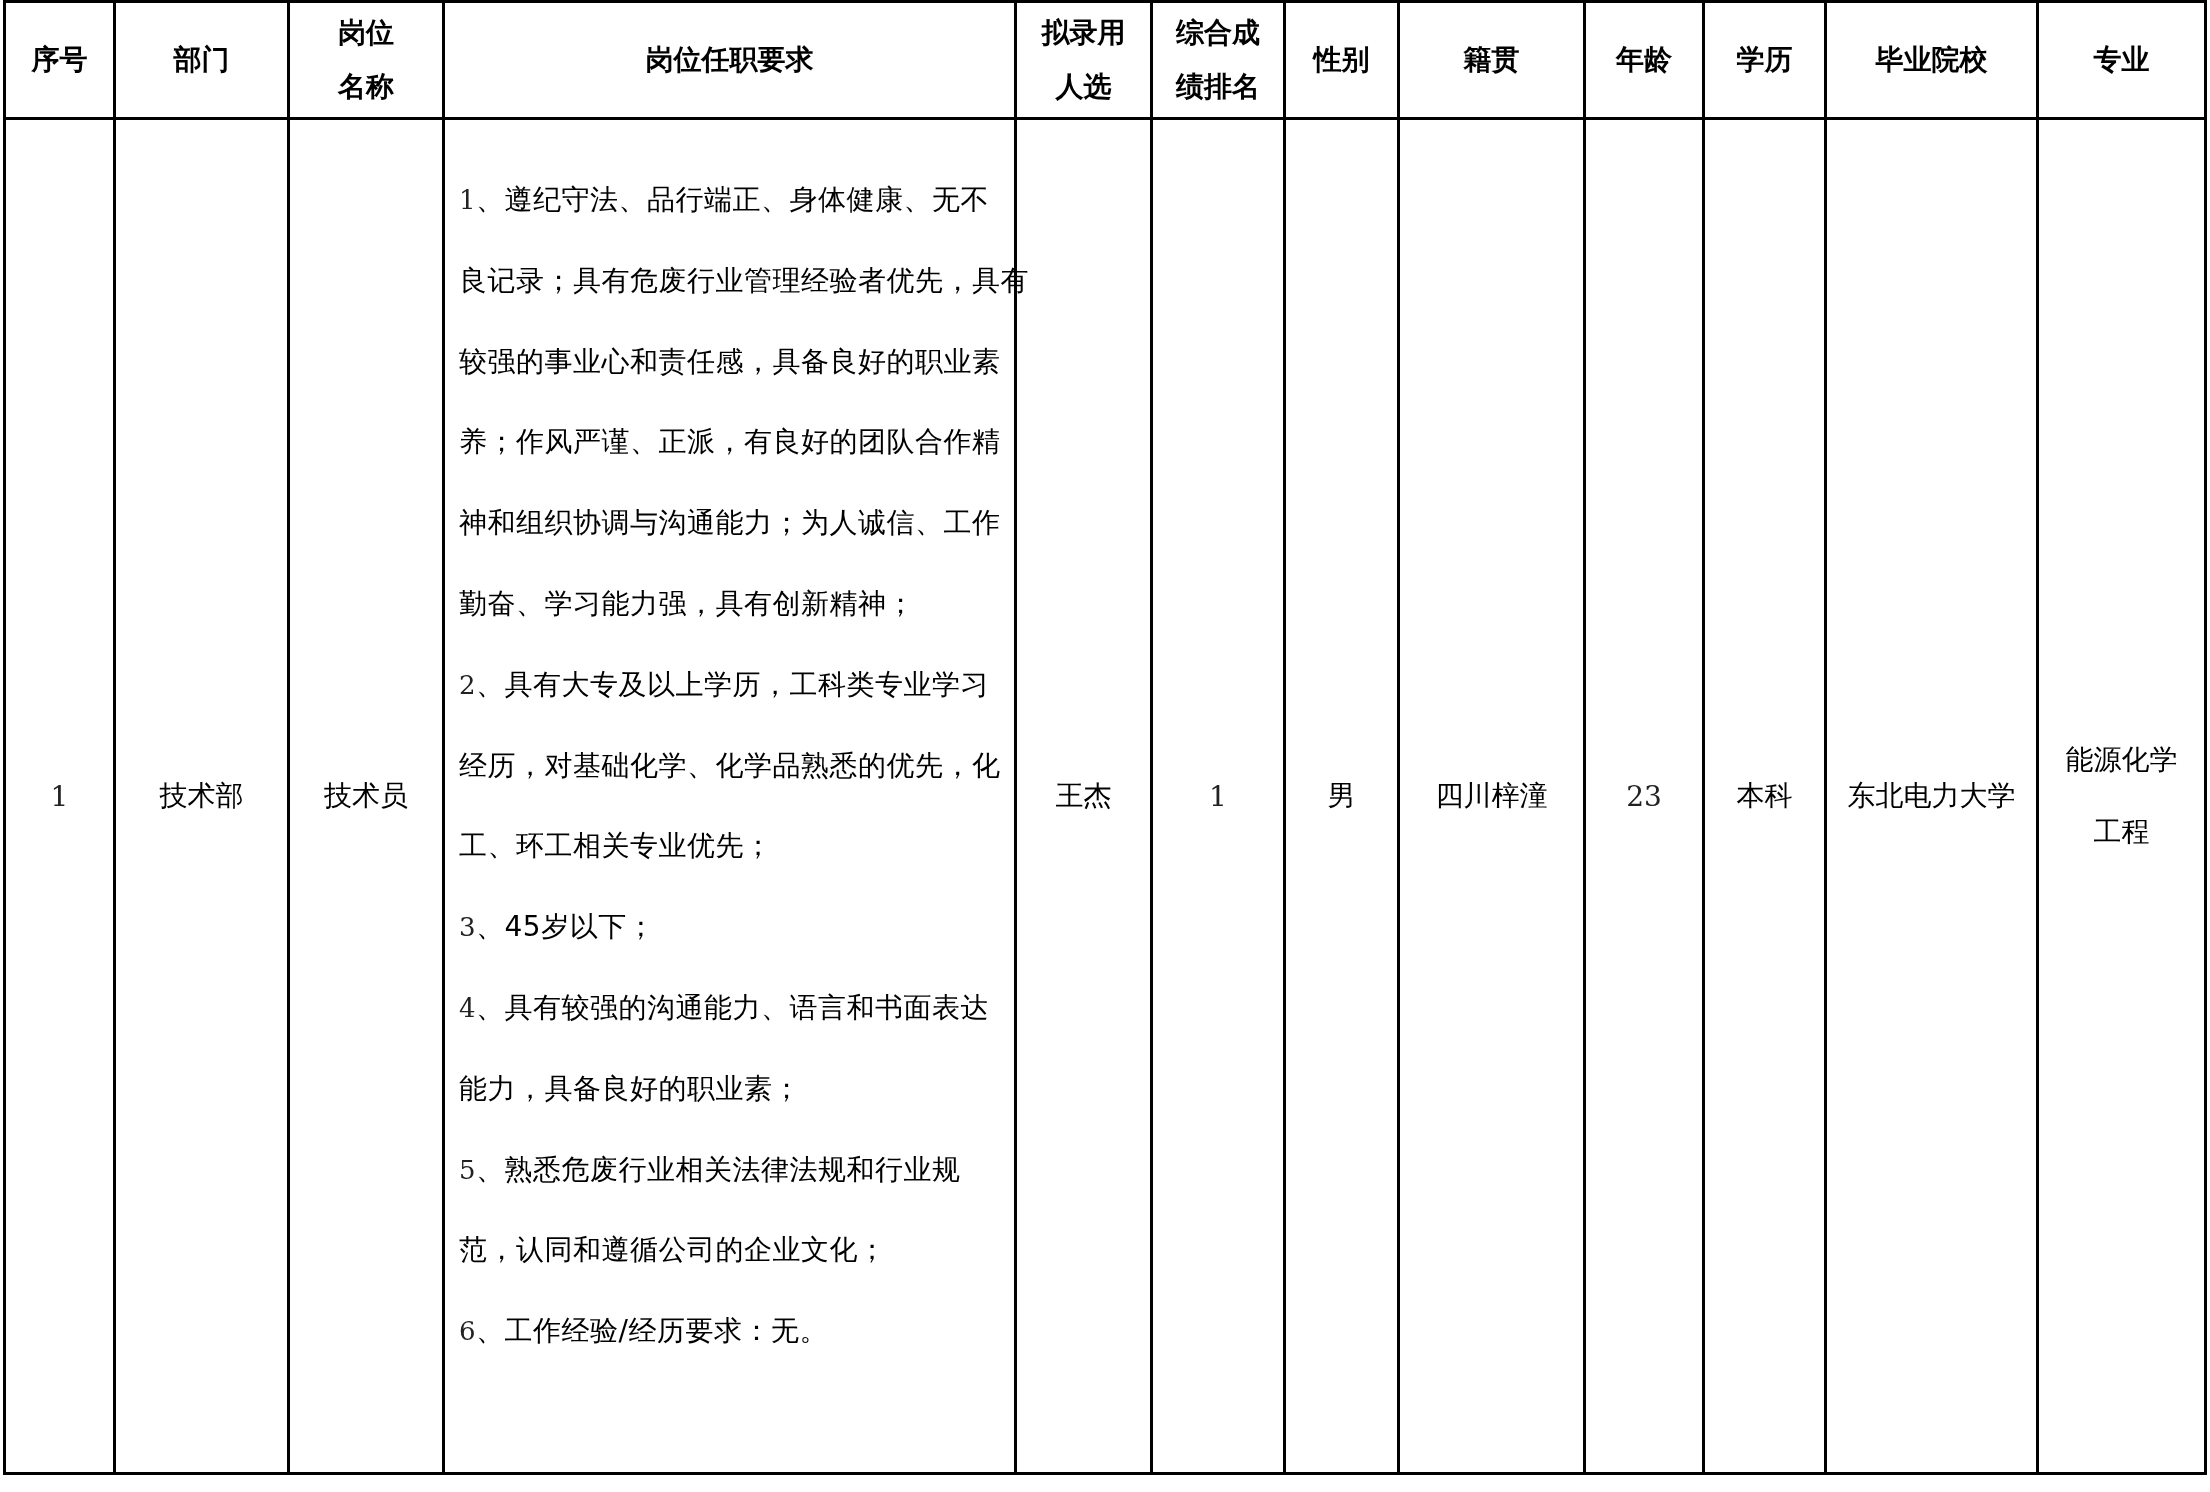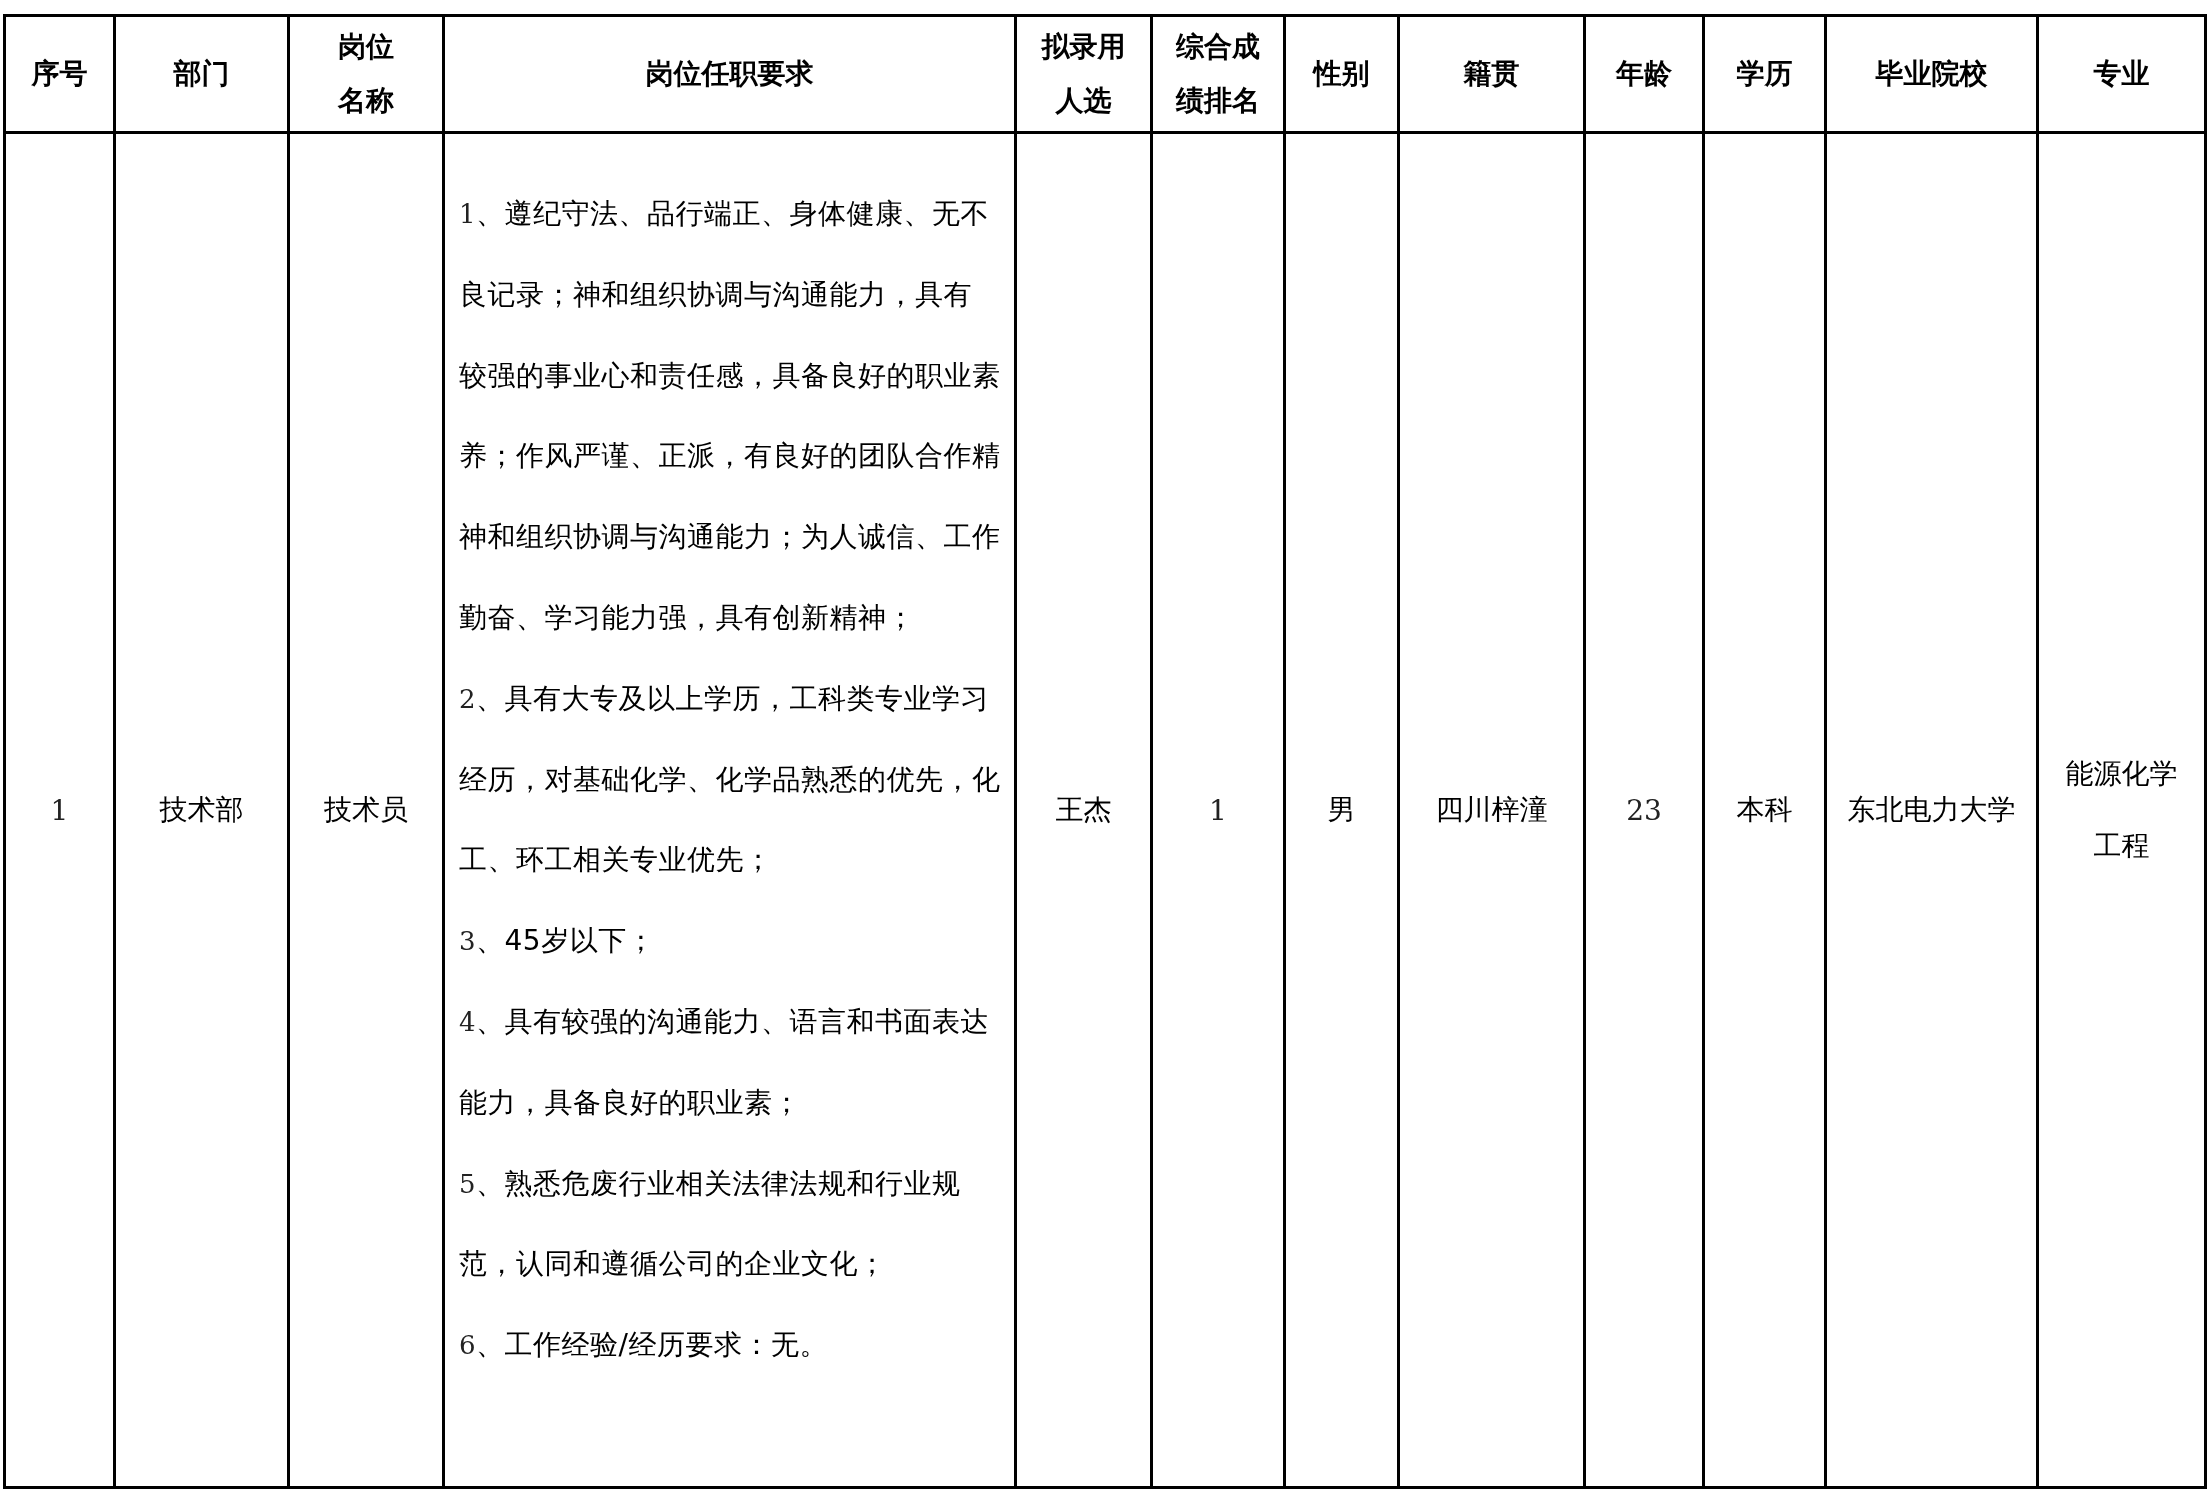--- a/index.html
+++ b/index.html
@@ -1,19 +1,19 @@
 <!DOCTYPE html>
 <html><head>
 <meta charset="utf-8">
 <style>
   html, body { margin: 0; padding: 0; background: #ffffff; }
   body { width: 2210px; height: 1492px; position: relative; overflow: hidden;
          font-family: "DejaVu Sans", "Liberation Sans", sans-serif; color: #000; }
   table.recruit {
-    position: absolute; left: 3px; top: 14px;
+    position: absolute; left: 3px; top: 0;
     border-collapse: collapse; table-layout: fixed;
     width: 2201px;
     border-radius: 29px;
   }
   table.recruit th, table.recruit td {
     border: 3px solid #000; padding: 0; text-align: center; vertical-align: middle;
   }
   table.recruit th {
     height: 114px; font-weight: bold; font-size: 28px; line-height: 54px;
   }
@@ -94,21 +94,21 @@
     </tr>
   </thead>
   <tbody>
     <tr>
       <td class="num">1</td>
       <td>技术部</td>
       <td>技术员</td>
       <td class="req">
         <div class="req-inner">
           <span class="req-line"><span class="n">1</span><span>、遵纪守法、品行端正、身体健康、无不</span></span>
-          <span class="req-line"><span>良记录；神和组织协调与沟通能力，具有</span></span>
+          <span class="req-line"><span>良记录；具有危废行业管理经验者优先，具有</span></span>
           <span class="req-line"><span>较强的事业心和责任感，具备良好的职业素</span></span>
           <span class="req-line"><span>养；作风严谨、正派，有良好的团队合作精</span></span>
           <span class="req-line"><span>神和组织协调与沟通能力；为人诚信、工作</span></span>
           <span class="req-line"><span>勤奋、学习能力强，具有创新精神；</span></span>
           <span class="req-line"><span class="n">2</span><span>、具有大专及以上学历，工科类专业学习</span></span>
           <span class="req-line"><span>经历，对基础化学、化学品熟悉的优先，化</span></span>
           <span class="req-line"><span>工、环工相关专业优先；</span></span>
           <span class="req-line"><span class="n">3</span><span>、45岁以下；</span></span>
           <span class="req-line"><span class="n">4</span><span>、具有较强的沟通能力、语言和书面表达</span></span>
           <span class="req-line"><span>能力，具备良好的职业素；</span></span>

